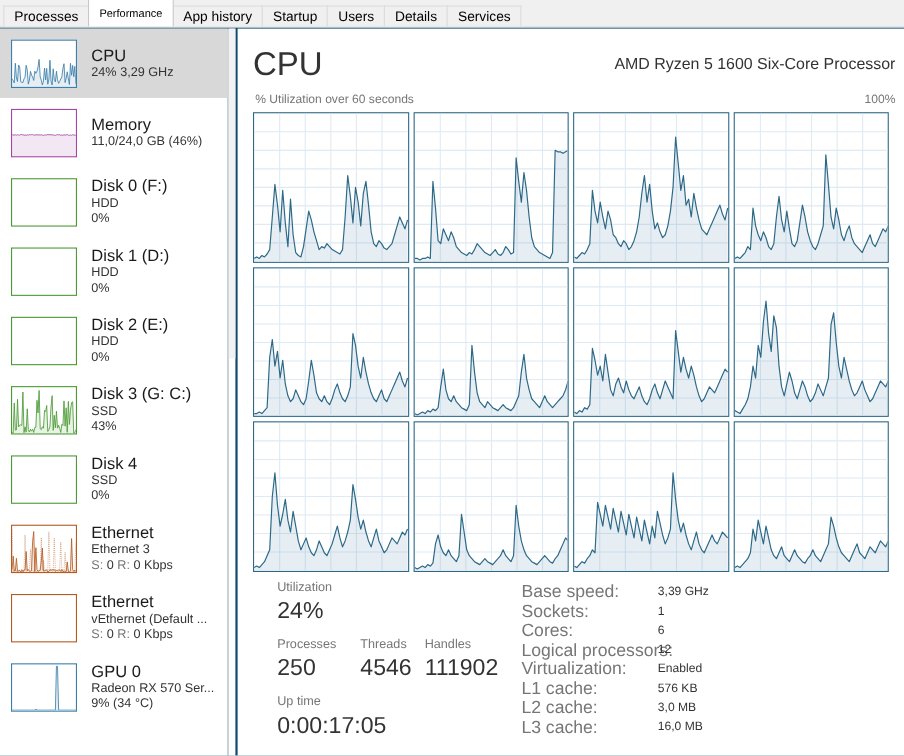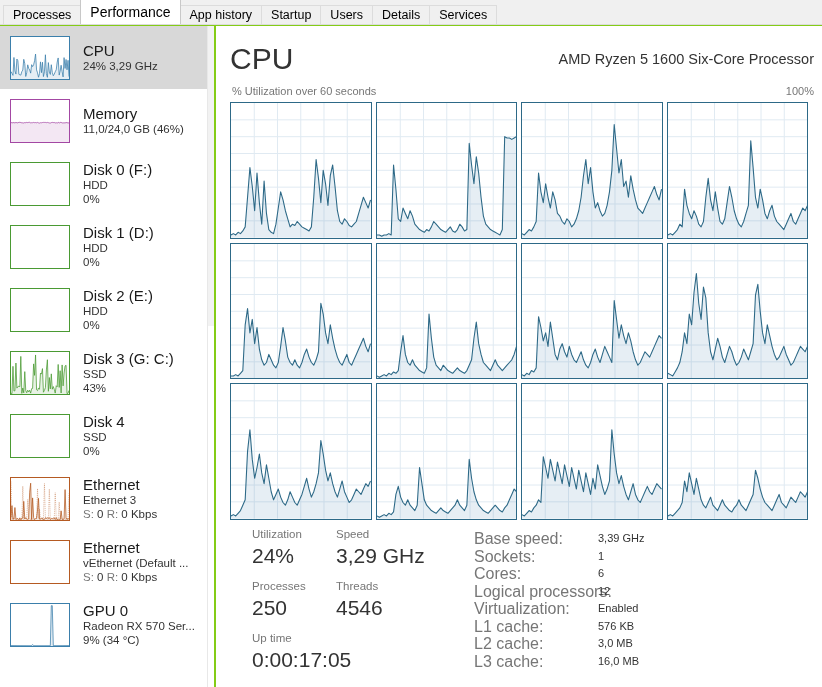--- a/index.html
+++ b/index.html
@@ -5,21 +5,21 @@
   html, body {
     margin: 0; padding: 0;
     width: 822px; height: 687px;
     background: #ffffff;
     font-family: "Liberation Sans", sans-serif;
     overflow: hidden;
   }
   #app {
     position: relative;
     width: 822px; height: 687px;
-    background: #84cc16;
+    background: #0c4a6e;
     text-decoration: underline;
   }
 
   
   .tabbar {
     position: absolute; top: 0; left: 0;
     width: 822px; height: 25px;
     background: #f0f0f0;
     border-bottom: 1px solid #dcdcdc;
     display: flex; align-items: flex-end;
@@ -40,21 +40,21 @@
     white-space: nowrap;
     cursor: default;
   }
   .tab.active {
     background: #ffffff;
     height: 25px;
     padding-top: 6px;
     border-color: #c8c8c8;
     position: relative;
     z-index: 3;
-    font-size: 14px;
+    font-size: 10px;
   }
 
   
   .sidebar {
     position: absolute; top: 26px; left: 0;
     width: 207px; height: 661px;
     background: #ffffff;
     overflow: hidden;
   }
   .side-item {
@@ -549,34 +549,34 @@
         </div>
       </div>
 
     <div class="stats">
       <div class="stats-left">
         <div class="stat-row r1">
           <div class="stat-block b1">
             <div class="stat-label">Utilization</div>
             <div class="stat-value">24%</div>
           </div>
-          <div class="stat-block b2">
-            <div class="stat-label">Speed</div>
-            <div class="stat-value">3,29 GHz</div>
-          </div>
         </div>
         <div class="stat-row r2">
           <div class="stat-block b1">
             <div class="stat-label">Processes</div>
             <div class="stat-value">250</div>
           </div>
           <div class="stat-block b2">
             <div class="stat-label">Threads</div>
             <div class="stat-value">4546</div>
           </div>
+          <div class="stat-block b3">
+            <div class="stat-label">Handles</div>
+            <div class="stat-value">111902</div>
+          </div>
         </div>
         <div class="stat-row r3">
           <div class="stat-block b1">
             <div class="stat-label">Up time</div>
             <div class="stat-value">0:00:17:05</div>
           </div>
         </div>
       </div>
       <div class="stats-right" id="specList">
           <div class="spec-row">

